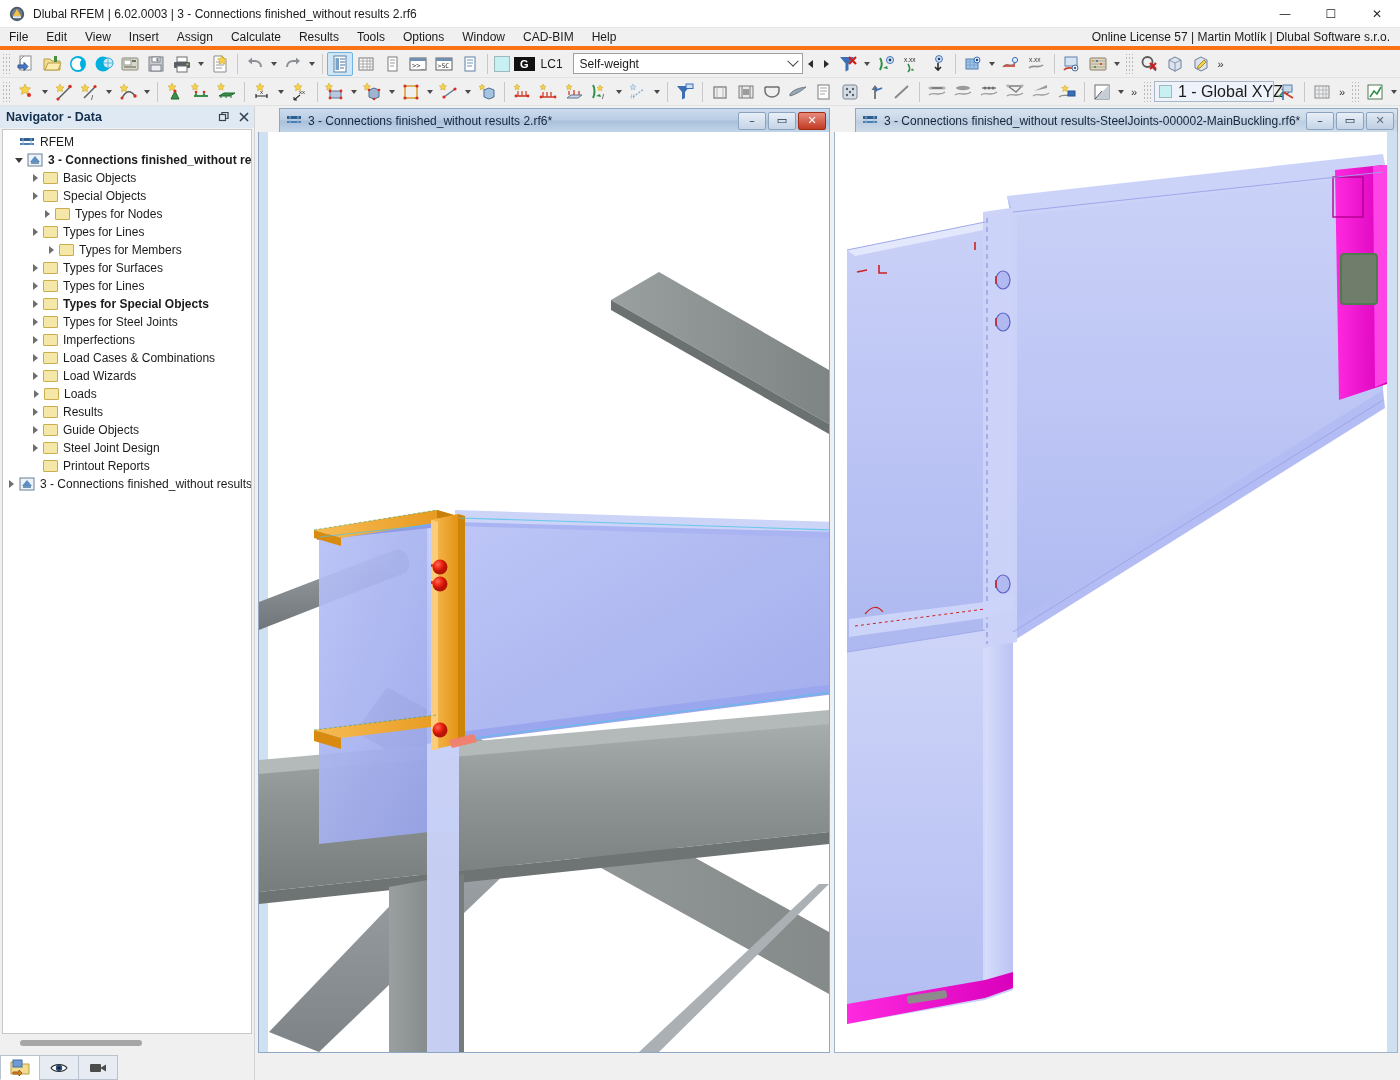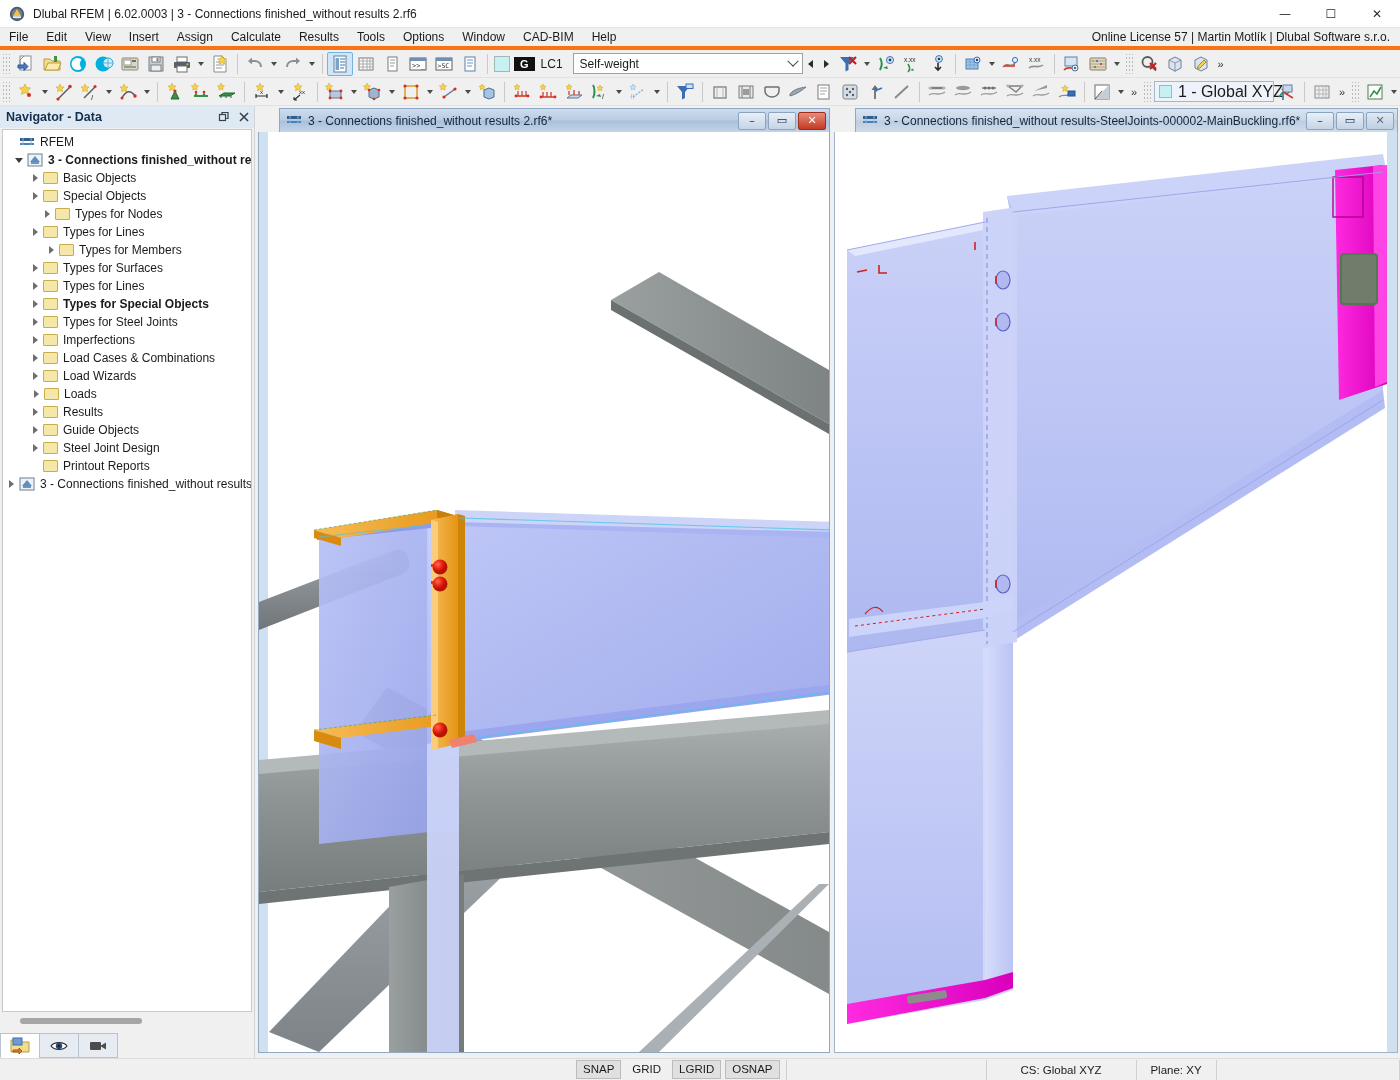--- a/index.html
+++ b/index.html
@@ -1169,27 +1169,14 @@
               <path d="M12,118 L150,90" stroke="#9aa3e8" stroke-width="0.9" fill="none"></path>
               <path d="M12,520 L150,498" stroke="#9aa3e8" stroke-width="0.9" fill="none"></path>
             </svg>
           </div>
         </div>
       </div>
 
     </div>
   </div>
 
-  <div class="statusbar">
-    <div class="sb-seg" style="width:570px; border-right:none;"></div>
-    <div class="sb-seg" style="border-right:1px solid #d0d0d0; padding:0 4px;">
-      <span class="sb-toggle on">SNAP</span>
-      <span class="sb-toggle">GRID</span>
-      <span class="sb-toggle on">LGRID</span>
-      <span class="sb-toggle on">OSNAP</span>
-    </div>
-    <div class="sb-seg" style="width:200px;"></div>
-    <div class="sb-seg" style="width:150px; justify-content:center;">CS: Global XYZ</div>
-    <div class="sb-seg" style="width:80px; justify-content:center;">Plane: XY</div>
-    <div class="sb-seg sb-spacer"></div>
-  </div>
 
 </div>
 
 </body></html>

